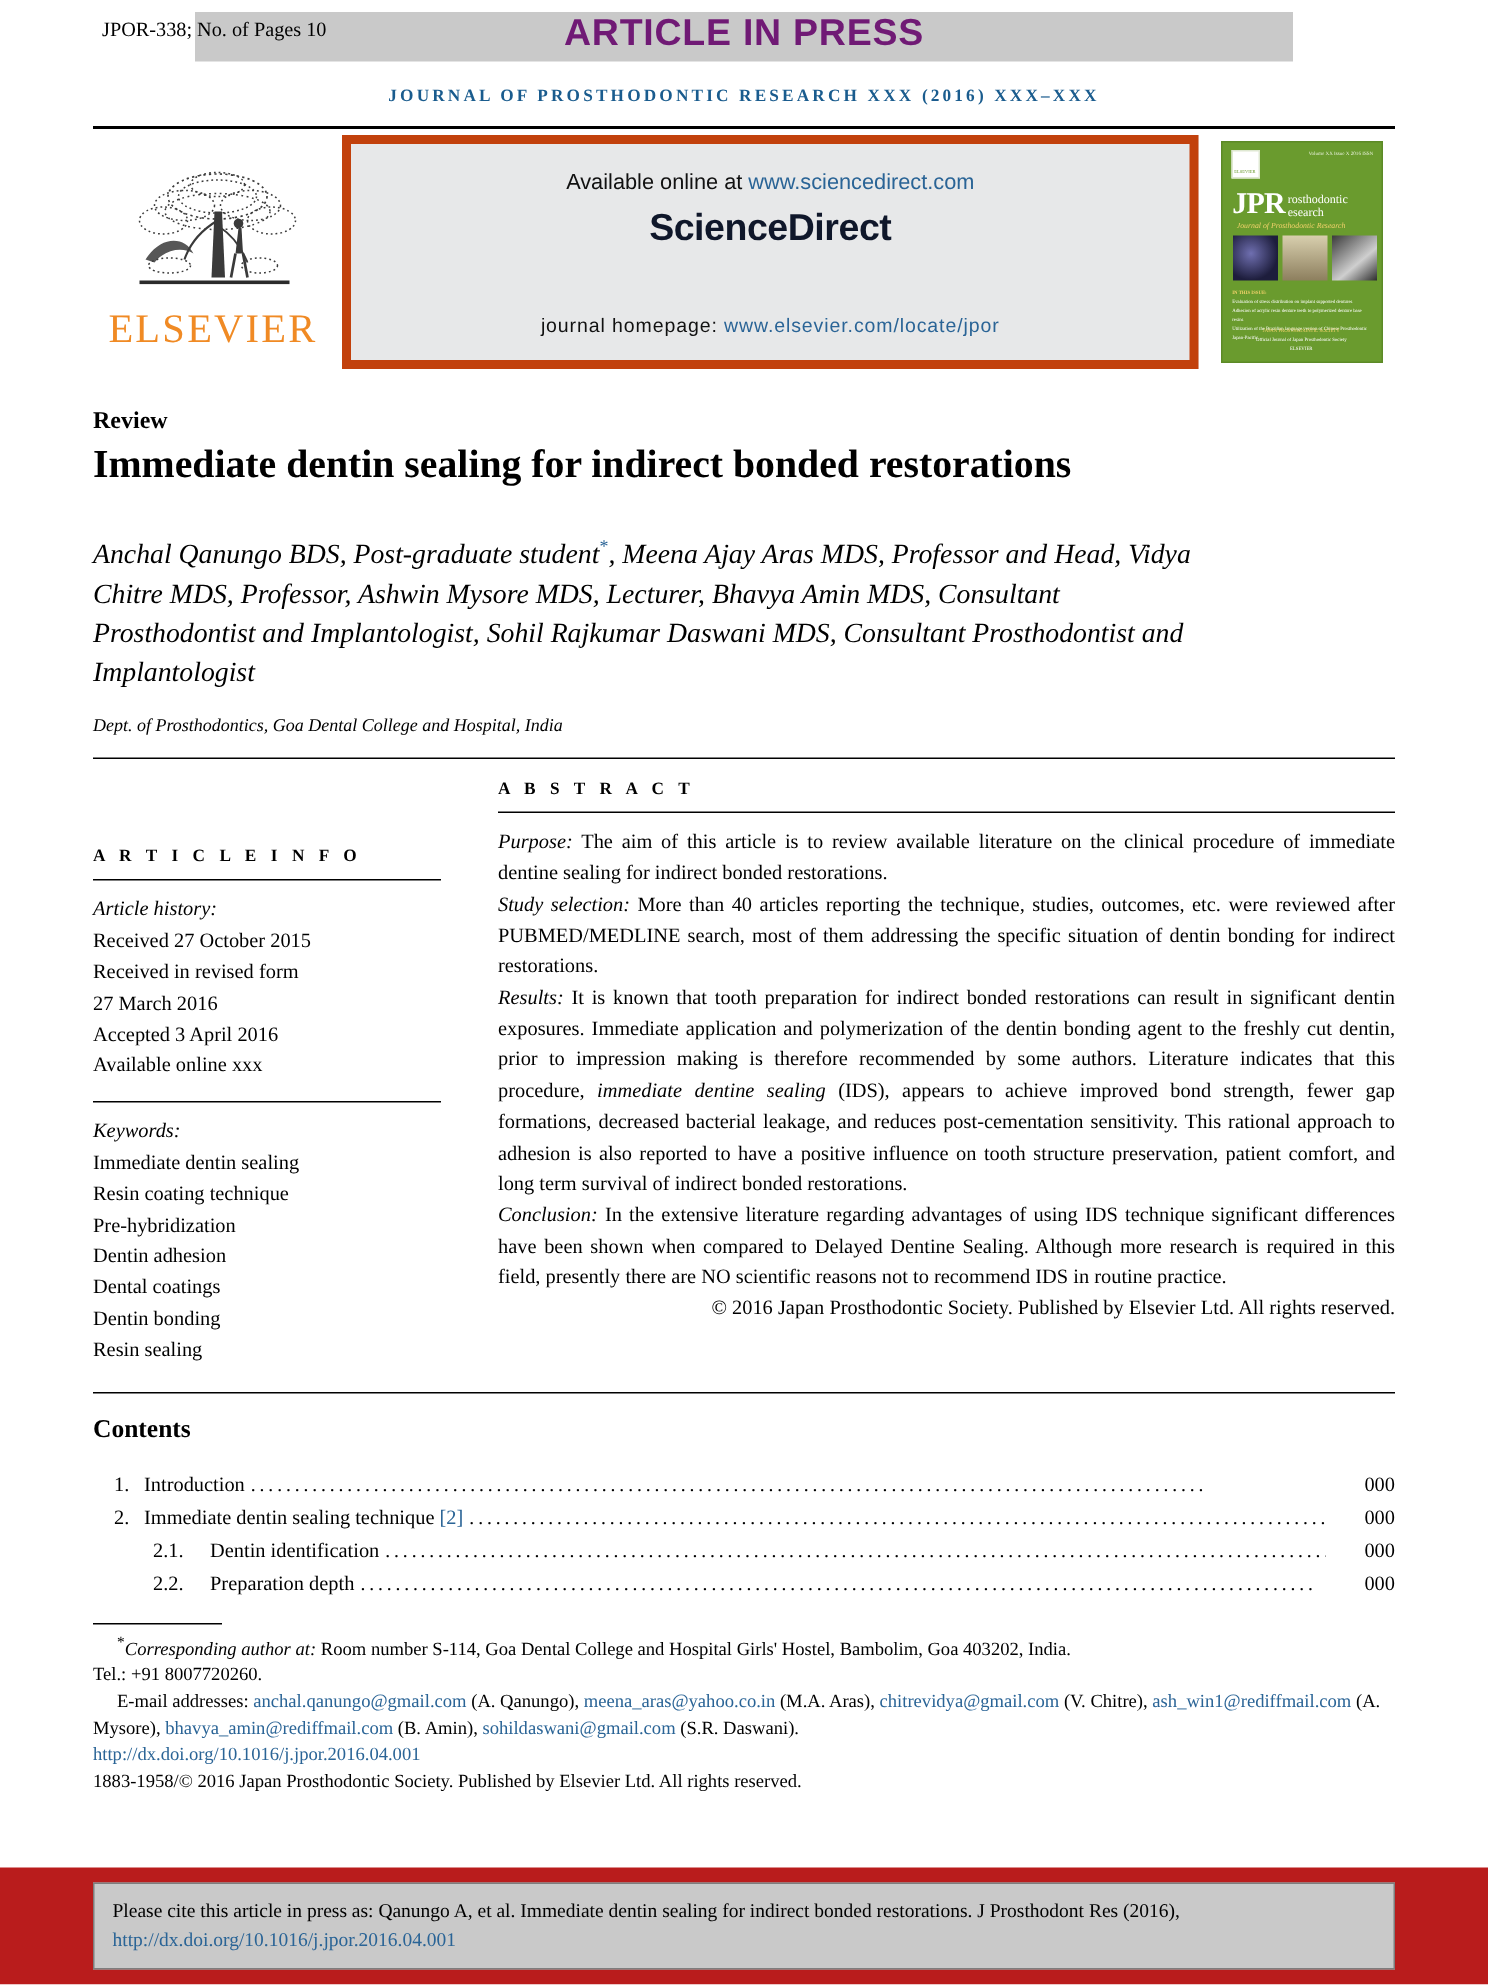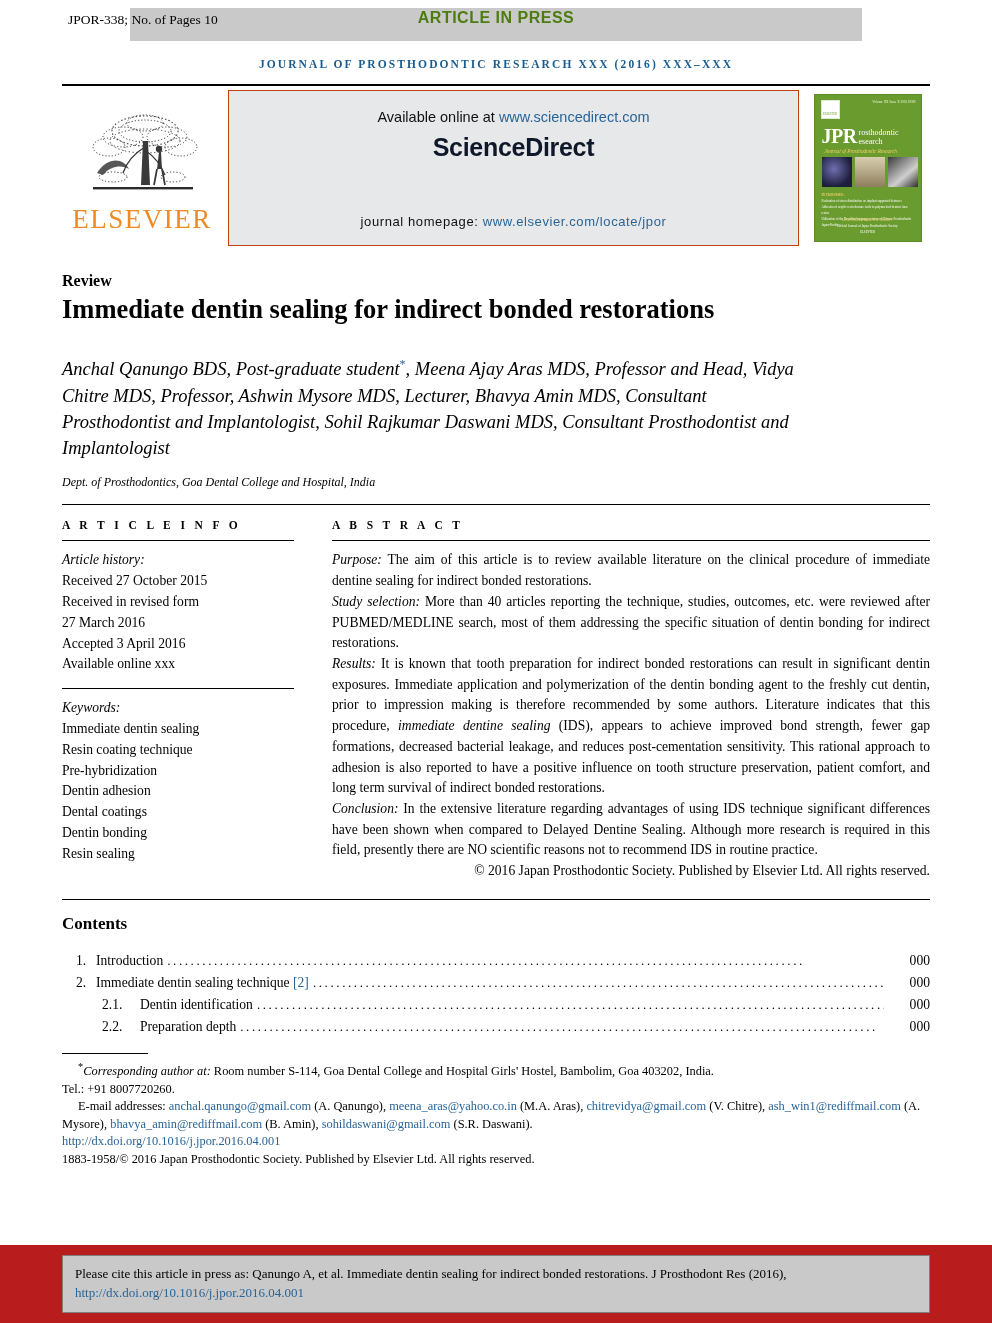--- a/index.html
+++ b/index.html
@@ -14,22 +14,22 @@
   
   .top-strip { position: relative; height: 46px; }
   .aip-banner {
     position: absolute; left: 130px; top: 8px; right: 130px; height: 33px;
     background: #c9c9c9;
   }
   .aip-text {
     position: absolute; left: 0; right: 0; top: 10px;
     text-align: center;
     font-family: "Liberation Sans", sans-serif;
-    font-weight: bold; font-size: 16px; letter-spacing: 0.5px;
-    color: #4d7c0f; line-height: 1;
+    font-weight: bold; font-size: 25px; letter-spacing: 0.5px;
+    color: #701a75; line-height: 1;
   }
   .jpor-id {
     position: absolute; left: 68px; top: 13px;
     font-size: 13.5px; line-height: 1;
   }
 
   
   .journal-line {
     text-align: center;
     color: #1a5c8e;
@@ -57,21 +57,21 @@
   .tree-svg { display: block; }
   .elsevier-word {
     font-family: "Liberation Serif", serif;
     font-size: 27px; letter-spacing: 1.5px;
     color: #f08a24; line-height: 1; margin-top: 3px;
   }
   .sd-box {
     flex: 1 1 auto;
     background: #e7e8e9;
     margin: 0 6px;
-    border: 1px solid #c2410c;
+    border: 6px solid #c2410c;
     position: relative;
     display: flex; flex-direction: column;
     align-items: center;
   }
   .sd-avail {
     font-family: "Liberation Sans", sans-serif;
     font-size: 14.5px; margin-top: 18px; color: #111;
   }
   .sd-avail a { color: #2a6496; text-decoration: none; }
   .sd-logo {
@@ -162,21 +162,21 @@
     font-family: "Liberation Serif", serif;
     font-style: italic; font-size: 12px;
     margin-top: 14px;
   }
 
   
   .infoabs {
     display: flex; margin-top: 14px;
     border-top: 1px solid #000; padding-top: 14px;
   }
-  .col-info { width: 232px; flex: 0 0 232px; }
+  .col-info { width: 232px; flex: 0 0 232px; margin-top: 45px; }
   .col-gap { width: 38px; flex: 0 0 38px; }
   .col-abs { flex: 1 1 auto; }
 
   .hd-small {
     font-family: "Liberation Serif", serif;
     font-weight: bold; font-size: 11.5px; letter-spacing: 3.4px;
   }
   .hd-rule { border-top: 1.6px solid #000; margin-top: 9px; }
 
   .info-body { font-size: 13.6px; line-height: 1.53; margin-top: 9px; }

